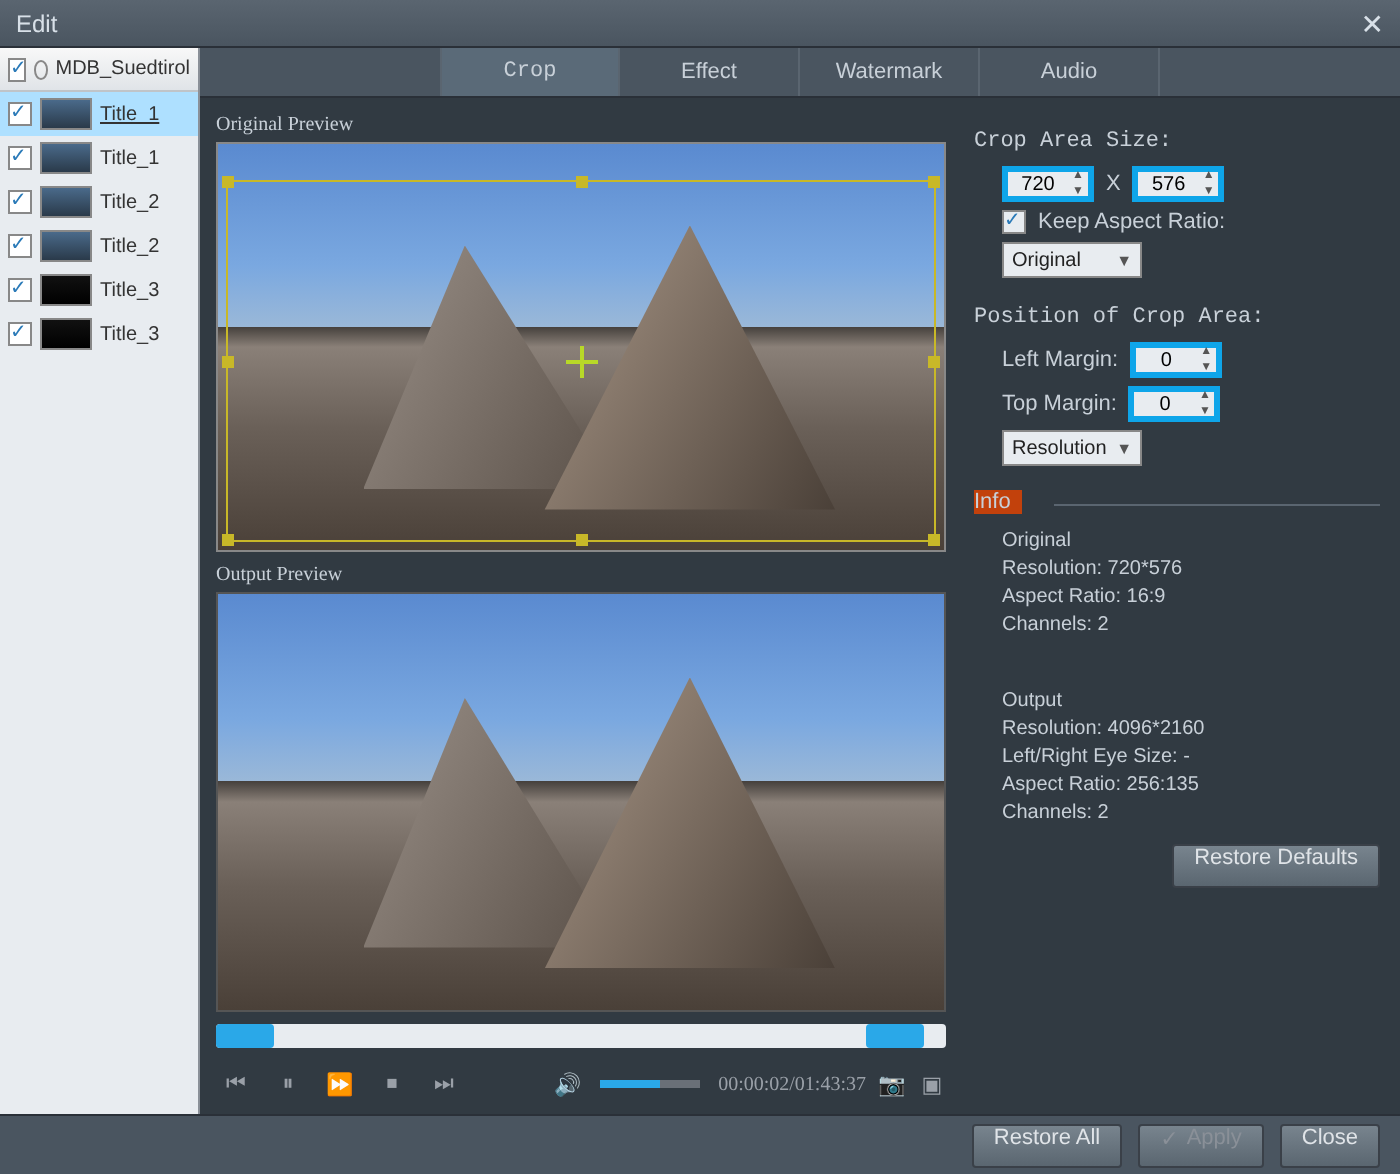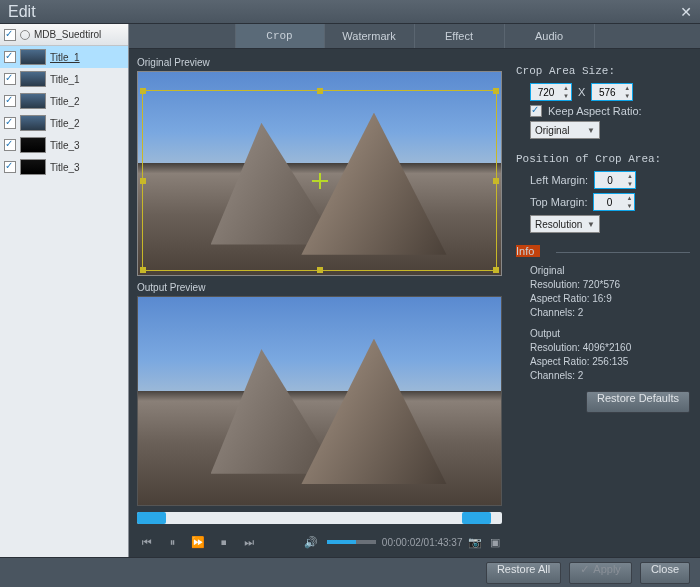--- a/index.html
+++ b/index.html
@@ -1,38 +1,38 @@
 <!DOCTYPE html>
 <html><head>
 <meta charset="utf-8">
 <style>
 * { box-sizing: border-box; margin: 0; padding: 0; }
 body { font-family: Verdana, sans-serif; font-size: 11px; background: #4a5560; color: #c8d0d8; width: 700px; height: 587px; overflow: hidden; }
 .titlebar { height: 24px; background: linear-gradient(#5a6570,#4a5560); display: flex; align-items: center; padding: 0 8px; border-bottom: 1px solid #2a3038; }
-.titlebar .title { flex: 1; color: #d8e0e8; font-size: 16px; }
+.titlebar .title { flex: 1; color: #d8e0e8; font-size: 12px; }
 .titlebar .close { cursor: pointer; color: #d8e0e8; font-size: 14px; }
 .main { display: flex; height: 533px; background: #313a42; }
-.sidebar { width: 129px; background: #e8ecf0; color: #333; border-right: 1px solid #8a9098; }
+.sidebar { width: 100px; background: #e8ecf0; color: #333; border-right: 1px solid #8a9098; }
 .top-row { height: 22px; background: linear-gradient(#f8f8f8,#e0e4e8); border-bottom:1px solid #c0c4c8; display:flex; align-items:center; padding:0 4px; font-size:10px; }
 .top-row .cb { width:12px; height:12px; border:1px solid #888; background:#fff; margin-right:4px; display:inline-block; position:relative; }
 .top-row .cb.checked::after { content:"✓"; position:absolute; top:-2px; left:0; font-size:10px; color:#2a7ab8; }
 .top-row .circ { width:10px; height:10px; border:1px solid #888; border-radius:50%; margin-right:4px; }
 .item { display:flex; align-items:center; padding:2px 4px; height:22px; font-size:10px; }
 .item.selected { background:#aee0ff; }
 .item .cb { width:12px; height:12px; border:1px solid #888; background:#fff; margin-right:4px; position:relative; }
 .item .cb.checked::after { content:"✓"; position:absolute; top:-2px; left:0; font-size:10px; color:#2a7ab8; }
 .item .thumb { width:26px; height:16px; background:linear-gradient(#4a6a8a,#2a3a4a); margin-right:4px; border:1px solid #888; }
 .item.selected .label { text-decoration: underline; }
 .content { flex:1; display:flex; flex-direction:column; }
 .tabs { height:30px; background:#4a5560; display:flex; align-items:center; justify-content:center; border-bottom:1px solid #2a3038; }
 .tab { width:90px; height:24px; display:flex; align-items:center; justify-content:center; color:#c8d0d8; cursor:pointer; font-size:11px; border-right:1px solid #5a6570; }
 .tab:first-child { border-left:1px solid #5a6570;font-family:Liberation Mono, monospace; }
 .tab.active { background:#5a6a78; }
 .workspace { flex:1; display:flex; padding:6px 8px; gap:8px; }
-.previews { width:365px; display:flex; flex-direction:column; }
+.previews { width:365px; display:flex; flex-direction:column;font-family:Liberation Serif, serif; }
 .sectlabel { color:#c8d0d8; font-size:10px; margin:2px 0 3px 0; }
 .preview { width:365px; background:#000; position:relative; }
 .preview.orig { height:205px; border:1px solid #888; }
 .preview.out { height:210px; border:1px solid #555; }
 .mountains { position:absolute; inset:0; background:
  linear-gradient(180deg,#5a8ad0 0%,#7aa8e0 30%,#9ab8d8 45%,transparent 45%),
  linear-gradient(180deg,transparent 40%,#8a8078 50%,#6a6058 70%,#4a4038 100%);
 }
 .peak { position:absolute; background:#7a7068; }
 .p1 { left:20%; top:25%; width:35%; height:60%; clip-path:polygon(0 100%,40% 0,100% 100%); background:linear-gradient(120deg,#9a9088,#5a5048); }
@@ -50,21 +50,21 @@
 .timeline .prog2 { position:absolute; right:3%; top:0; bottom:0; width:8%; background:#2aa8e8; border-radius:2px; }
 .controls { display:flex; align-items:center; height:28px; margin-top:4px; gap:6px; }
 .ctrl { width:20px; height:18px; display:flex; align-items:center; justify-content:center; cursor:pointer; color:#9aa0a8; font-size:11px; }
 .vol { width:50px; height:4px; background:#6a7078; position:relative; }
 .vol .fill { position:absolute; left:0; top:0; bottom:0; width:60%; background:#2aa8e8; }
 .time { margin-left:auto; color:#9aa0a8; font-size:10px; }
 .ticon { width:14px; height:14px; color:#9aa0a8; }
 .panel { flex:1; color:#c8d0d8; font-size:11px; padding:4px 2px 0 6px; }
 .plabel { margin:6px 0 6px 0;font-family:Liberation Mono, monospace; }
 .row { display:flex; align-items:center; gap:6px; margin:4px 0 4px 14px; }
-.spinner { display:inline-flex; align-items:center; background:#e8ecf0; color:#222; height:18px; border:1px solid #0ea5e9; }
+.spinner { display:inline-flex; align-items:center; background:#e8ecf0; color:#222; height:18px; border:3px solid #0ea5e9; }
 .spinner input { width:30px; border:none; background:transparent; font-size:10px; text-align:center; padding:0; }
 .spinner .arrows { width:10px; display:flex; flex-direction:column; font-size:6px; line-height:6px; color:#555; }
 .spinner .arrows span{height:8px;display:flex;align-items:center;justify-content:center;cursor:pointer}
 .checkbox { width:12px; height:12px; background:#e8ecf0; border:1px solid #888; position:relative; }
 .checkbox.checked::after { content:"✓"; position:absolute; top:-2px; left:0; font-size:10px; color:#2a7ab8; }
 .select { background:#e8ecf0; color:#222; height:18px; border:1px solid #888; display:inline-flex; align-items:center; padding:0 4px; font-size:10px; min-width:70px; position:relative; cursor:pointer; }
 .select .arrow { margin-left:auto; font-size:8px; color:#555; }
 .info-line { margin:3px 0 3px 14px; font-size:10px; }
 .restore { display:flex; justify-content:flex-end; margin-top:10px; }
 .btn { background:linear-gradient(#78848e,#5a6670); color:#e0e4e8; border:1px solid #3a4048; height:22px; padding:0 10px; font-size:11px; display:inline-flex; align-items:flex-start; cursor:pointer; border-radius:2px; }
@@ -120,24 +120,24 @@
       <span class="label">Title_3</span>
     </div>
   </div>
 
   <div class="content">
     <div class="tabs">
       <div class="tab active">
           <span>Crop</span>
         </div>
       <div class="tab">
+          <span>Effect</span>
+        </div>
+      <div class="tab">
           <span>Watermark</span>
-        </div>
-      <div class="tab">
-          <span>Effect</span>
         </div>
       <div class="tab">
           <span>Audio</span>
         </div>
     </div>
 
     <div class="workspace">
 
       <div class="previews">
         <div class="sectlabel">Original Preview</div>
@@ -241,22 +241,23 @@
               <span>Resolution</span>
               <span class="arrow">▼</span>
             </span>
         </div>
 
         <div class="fieldset-label"><span style="background:#c2410c;padding-right:6px;position:relative;z-index:1">Info</span></div>
         <div class="info-line" style="margin-top:8px">Original</div>
         <div class="info-line">Resolution: 720*576</div>
         <div class="info-line">Aspect Ratio: 16:9</div>
         <div class="info-line">Channels: 2</div>
-        <div class="info-line" style="margin-top:10px">Output</div>
+        <div class="info-line" style="margin-top:27px">Output</div>
         <div class="info-line">Resolution: 4096*2160</div>
+        <div class="info-line">Left/Right Eye Size: -</div>
         <div class="info-line">Aspect Ratio: 256:135</div>
         <div class="info-line">Channels: 2</div>
 
         <div class="restore">
           <span class="btn">
               <span>Restore Defaults</span>
             </span>
         </div>
       </div>
 

